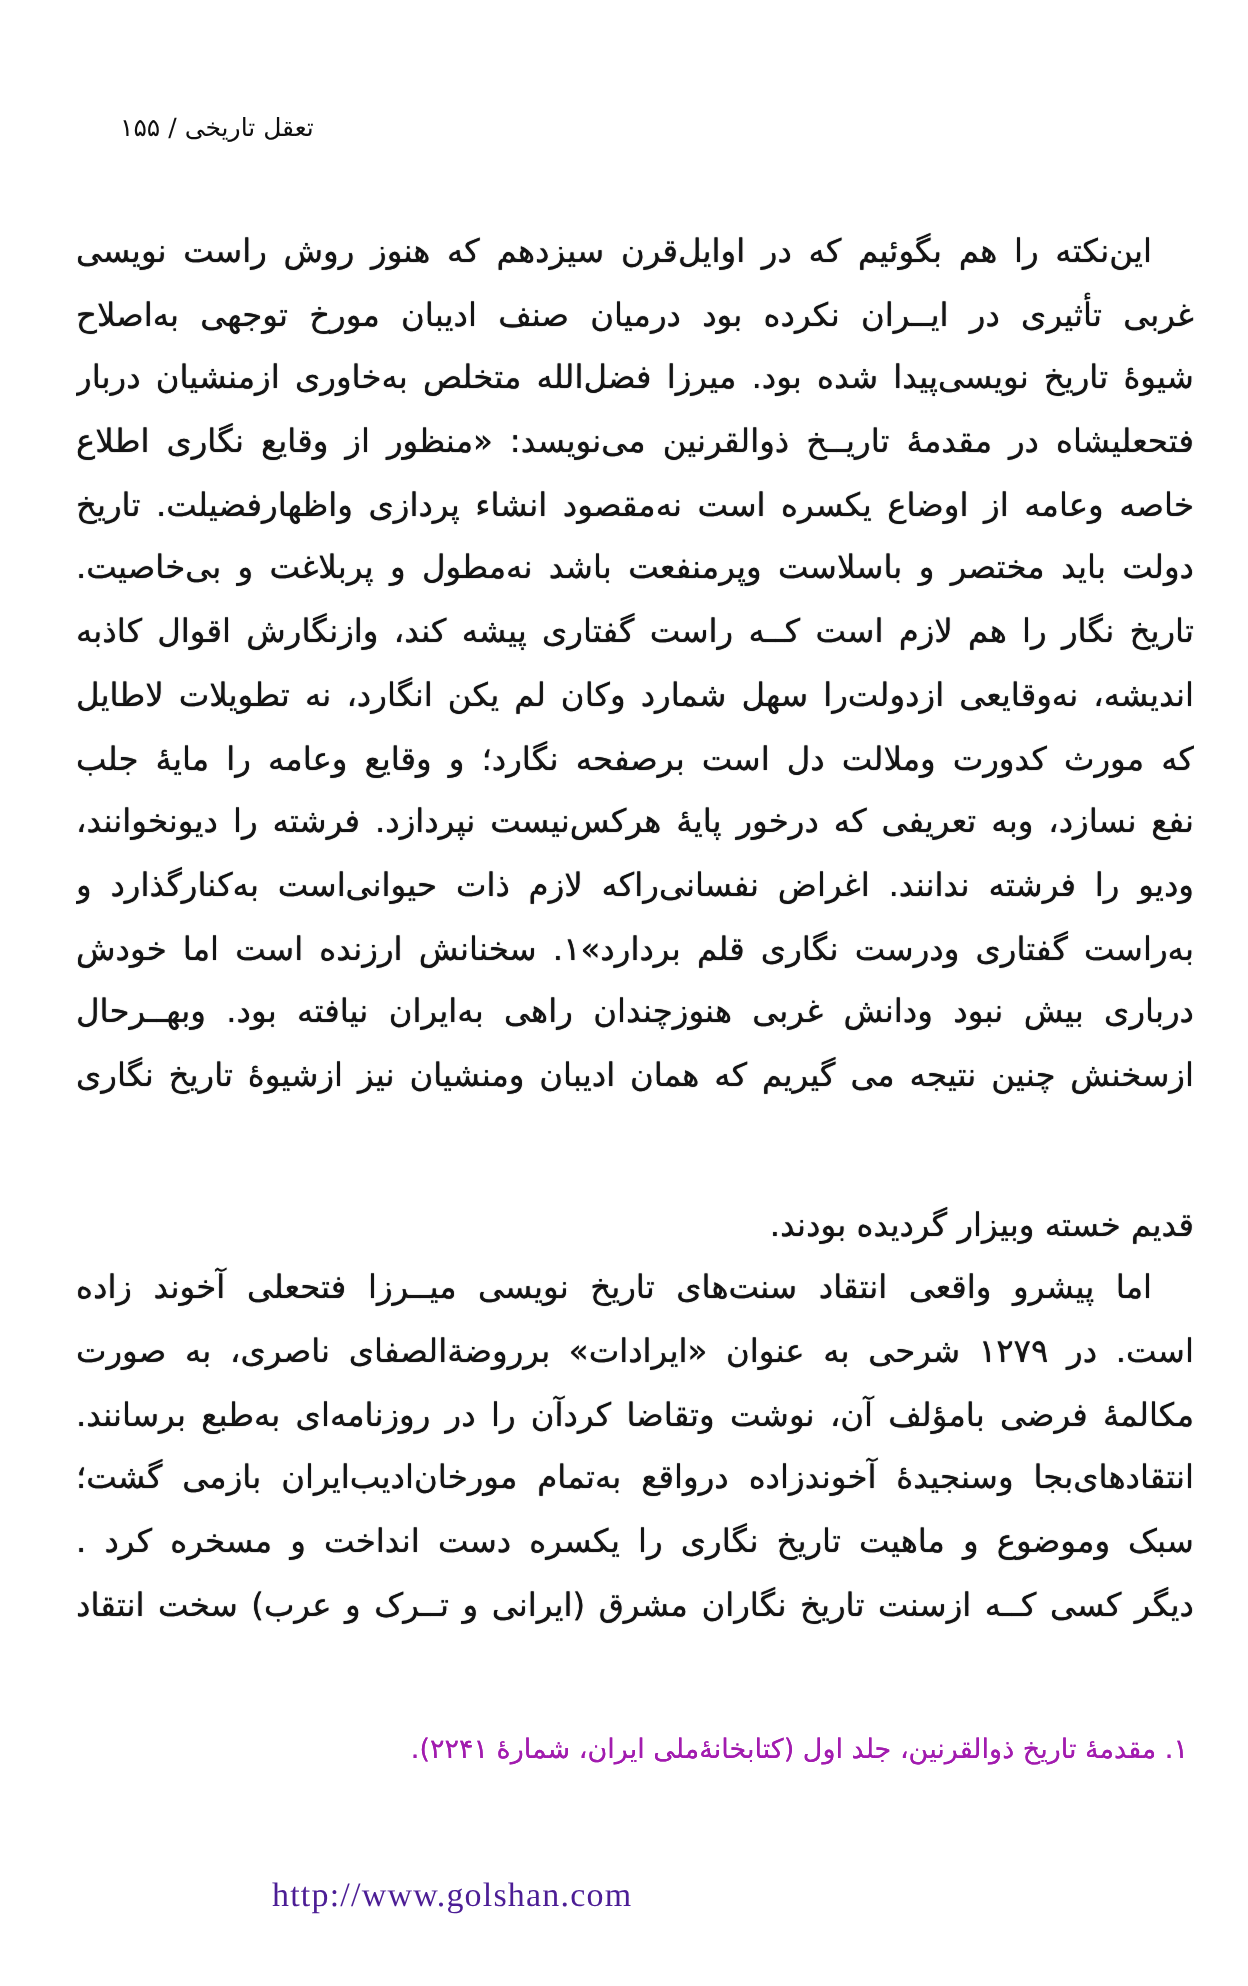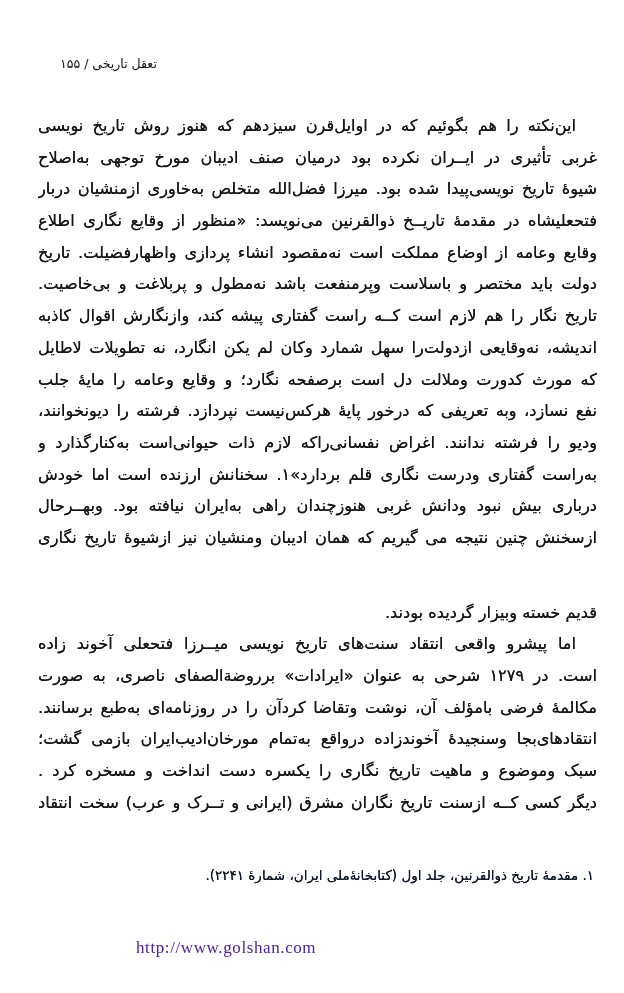--- a/index.html
+++ b/index.html
@@ -42,46 +42,46 @@
   .line.para-end {
     text-align:right;
     text-align-last:right;
     margin-top:43px;
   }
   .footnote {
     position:absolute; top:867px; right:30px; width:460px;
     direction:rtl;
     text-align:right;
     font-size:13.5px;
-    color:#0f172a;
+    color:#a21caf;
     text-shadow:0 0 0.3px currentColor;
     white-space:nowrap;
   }
   .watermark {
     position:absolute; top:938px; left:136px;
     font-family:"Liberation Serif", serif;
     font-size:17px;
     color:#4c1d95;
     letter-spacing:0.6px;
     white-space:nowrap;
   }
 </style>
 </head>
 <body>
 
 <div class="page">
 
   <div class="running-head">تعقل تاریخی / ۱۵۵</div>
 
   <div class="body-text">
-    <div class="line indent">این‌نکته را هم بگوئیم که در اوایل‌قرن سیزدهم که هنوز روش تاریخ نویسی</div>
+    <div class="line indent">این‌نکته را هم بگوئیم که در اوایل‌قرن سیزدهم که هنوز روش راست نویسی</div>
     <div class="line">غربی تأثیری در ایــران نکرده بود درمیان صنف ادیبان مورخ توجهی به‌اصلاح</div>
     <div class="line">شیوهٔ تاریخ نویسی‌پیدا شده بود. میرزا فضل‌الله متخلص به‌خاوری ازمنشیان دربار</div>
     <div class="line">فتحعلیشاه در مقدمهٔ تاریــخ ذوالقرنین می‌نویسد: «منظور از وقایع نگاری اطلاع</div>
-    <div class="line">وقایع وعامه از اوضاع مملکت است نه‌مقصود انشاء پردازی واظهارفضیلت. تاریخ</div>
+    <div class="line">خاصه وعامه از اوضاع یکسره است نه‌مقصود انشاء پردازی واظهارفضیلت. تاریخ</div>
     <div class="line">دولت باید مختصر و باسلاست وپرمنفعت باشد نه‌مطول و پربلاغت و بی‌خاصیت.</div>
     <div class="line">تاریخ نگار را هم لازم است کــه راست گفتاری پیشه کند، وازنگارش اقوال کاذبه</div>
     <div class="line">اندیشه، نه‌وقایعی ازدولت‌را سهل شمارد وکان لم یکن انگارد، نه تطویلات لاطایل</div>
     <div class="line">که مورث کدورت وملالت دل است برصفحه نگارد؛ و وقایع وعامه را مایهٔ جلب</div>
     <div class="line">نفع نسازد، وبه تعریفی که درخور پایهٔ هرکس‌نیست نپردازد. فرشته را دیونخوانند،</div>
     <div class="line">ودیو را فرشته ندانند. اغراض نفسانی‌راکه لازم ذات حیوانی‌است به‌کنارگذارد و</div>
     <div class="line">به‌راست گفتاری ودرست نگاری قلم بردارد»۱. سخنانش ارزنده است اما خودش</div>
     <div class="line">درباری بیش نبود ودانش غربی هنوزچندان راهی به‌ایران نیافته بود. وبهــرحال</div>
     <div class="line">ازسخنش چنین نتیجه می گیریم که همان ادیبان ومنشیان نیز ازشیوهٔ تاریخ نگاری</div>
     <div class="line para-end">قدیم خسته وبیزار گردیده بودند.</div>

